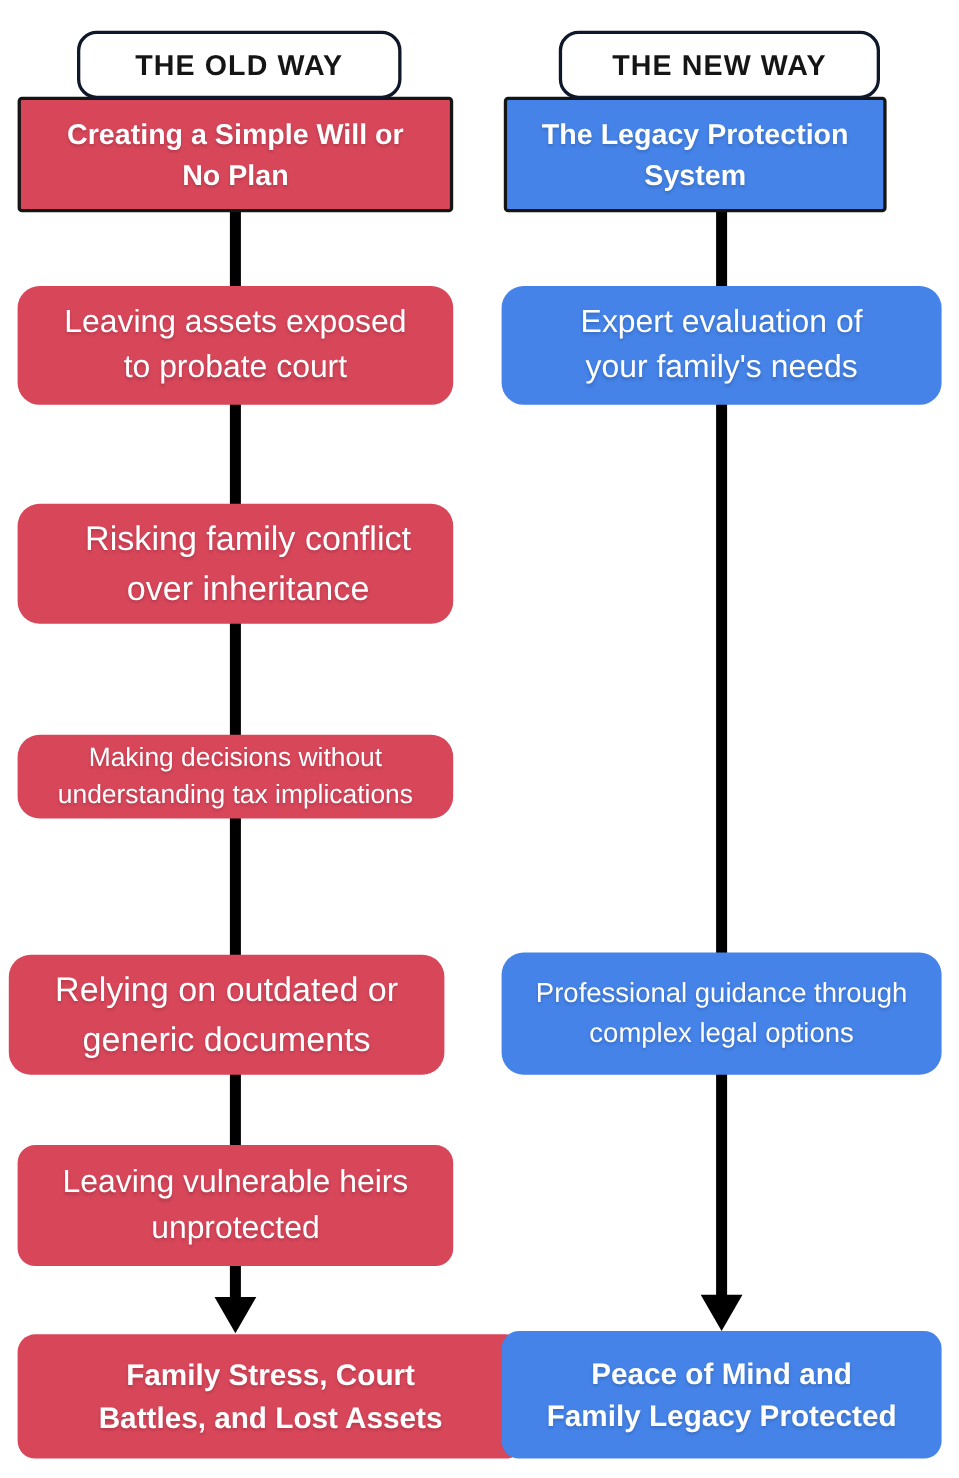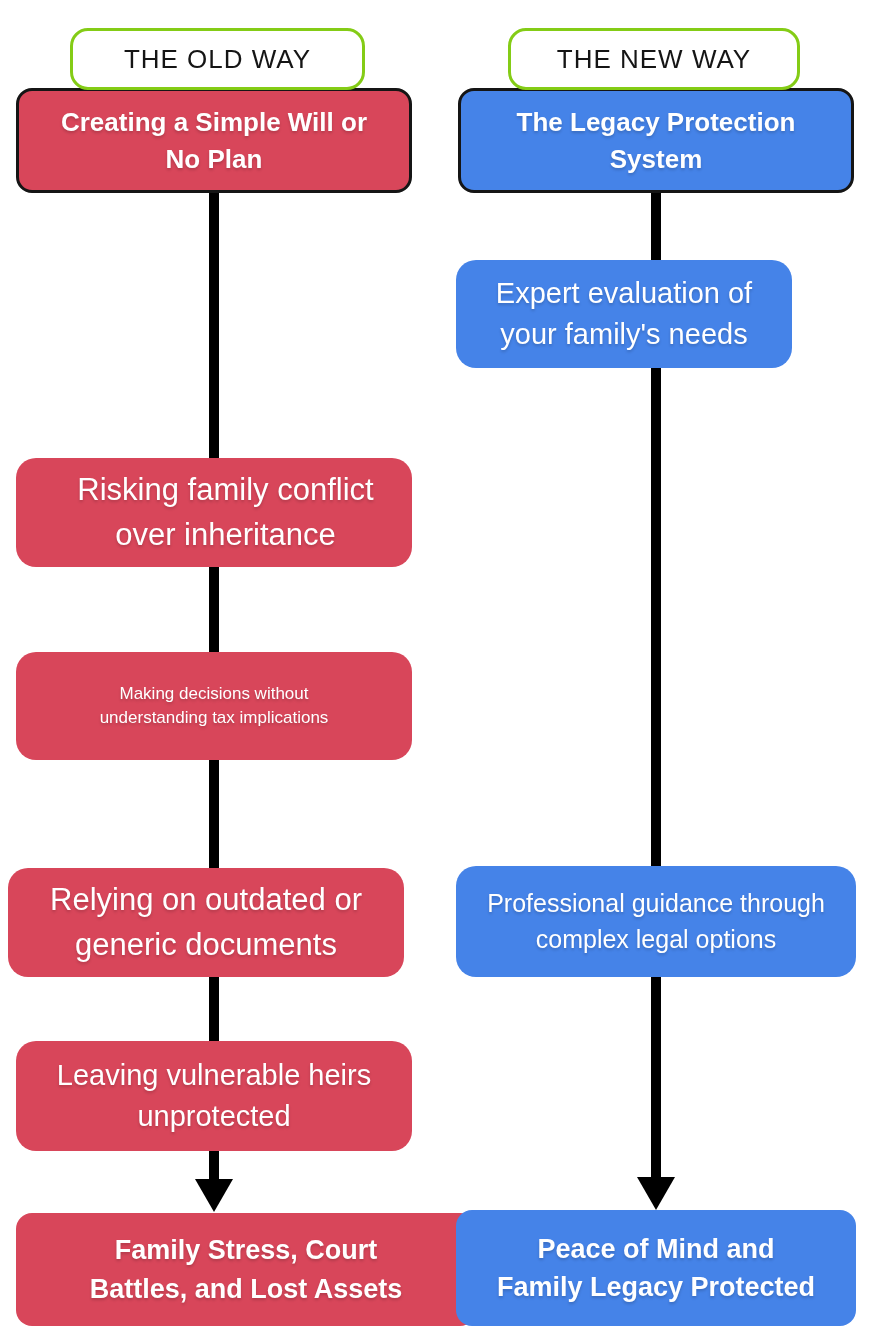--- a/index.html
+++ b/index.html
@@ -54,55 +54,55 @@
     z-index: 1;
     line-height: 1.42;
     text-shadow: 0 2px 3px rgba(0,0,0,0.18);
   }
   .box.oldbg { background: var(--old, #d8465a); }
   .box.newbg { background: var(--new, #4583e8); }
 
   
   .pill {
     background: #ffffff;
-    border: 3px solid #84cc16;
+    border: 3px solid #0f172a;
     border-radius: 18px;
     color: #151515;
-    font-weight: normal;
+    font-weight: bold;
     font-size: 26px;
     letter-spacing: 1px;
     z-index: 2;
     text-shadow: none;
   }
   #old-header { left: 70px;  top: 28px; width: 295px; height: 62px; }
   #new-header { left: 508px; top: 28px; width: 292px; height: 62px; }
 
   
   .title {
     border: 3px solid #151515;
-    border-radius: 16px;
+    border-radius: 4px;
     font-weight: bold;
     font-size: 26px;
     padding: 0 28px;
   }
   #old-title { left: 16px;  top: 88px; width: 396px; height: 105px; }
-  #new-title { left: 458px; top: 88px; width: 396px; height: 105px; }
+  #new-title { left: 458px; top: 88px; width: 348px; height: 105px; }
 
   
   .step {
     border-radius: 20px;
     padding: 0 12px;
   }
   #old-s1 { left: 16px; top: 260px;  width: 396px; height: 108px; font-size: 29px; }
   #old-s2 { left: 16px; top: 458px;  width: 396px; height: 109px; font-size: 31px; padding-left: 35px; }
-  #old-s3 { left: 16px; top: 652px;  width: 396px; height: 108px; font-size: 17px; }
+  #old-s3 { left: 16px; top: 668px;  width: 396px; height: 76px; font-size: 24px; }
   #old-s4 { left: 8px; top: 868px;  width: 396px; height: 109px; font-size: 31px; }
-  #old-s5 { left: 16px; top: 1041px; width: 396px; height: 110px; font-size: 29px; }
+  #old-s5 { left: 16px; top: 1041px; width: 396px; height: 110px; font-size: 29px; border-radius: 16px; }
 
-  #new-s1 { left: 456px; top: 260px; width: 336px; height: 108px; font-size: 29px; }
+  #new-s1 { left: 456px; top: 260px; width: 400px; height: 108px; font-size: 29px; }
   #new-s2 { left: 456px; top: 455px; width: 400px; height: 112px; font-size: 24px; }
   #new-s3 { left: 456px; top: 866px; width: 400px; height: 111px; font-size: 25px; }
 
   
   .result {
     border-radius: 16px;
     font-weight: bold;
     font-size: 27px;
     padding: 0 12px;
   }
@@ -116,20 +116,22 @@
 
   <div class="vline old"></div>
   <div class="vline new"></div>
 
   <div class="arrowhead old"></div>
   <div class="arrowhead new"></div>
 
   <div class="box pill" id="old-header">THE OLD WAY</div>
   <div class="box title oldbg" id="old-title">Creating a Simple Will or
 No Plan</div>
+  <div class="box step oldbg" id="old-s1">Leaving assets exposed
+to probate court</div>
   <div class="box step oldbg" id="old-s2">Risking family conflict
 over inheritance</div>
   <div class="box step oldbg" id="old-s3">Making decisions without
 understanding tax implications</div>
   <div class="box step oldbg" id="old-s4">Relying on outdated or
 generic documents</div>
   <div class="box step oldbg" id="old-s5">Leaving vulnerable heirs
 unprotected</div>
   <div class="box result oldbg" id="old-result">Family Stress, Court
 Battles, and Lost Assets</div>

